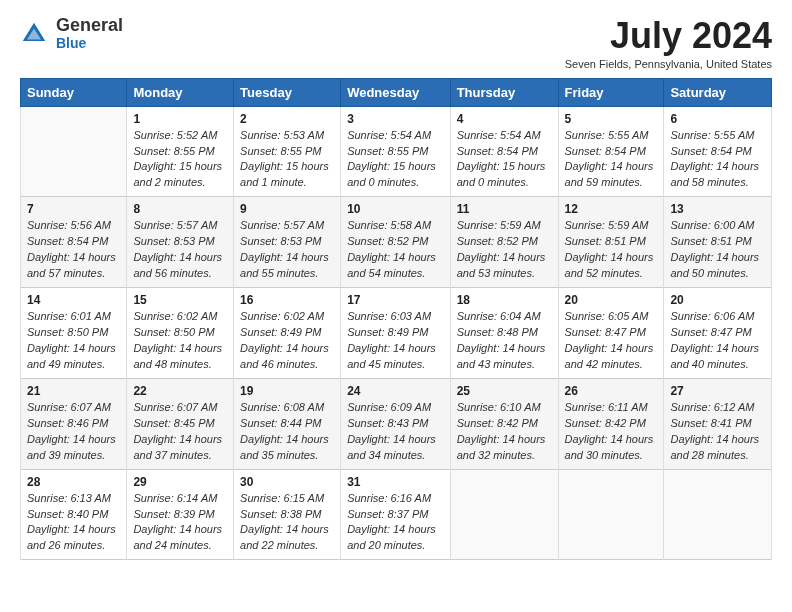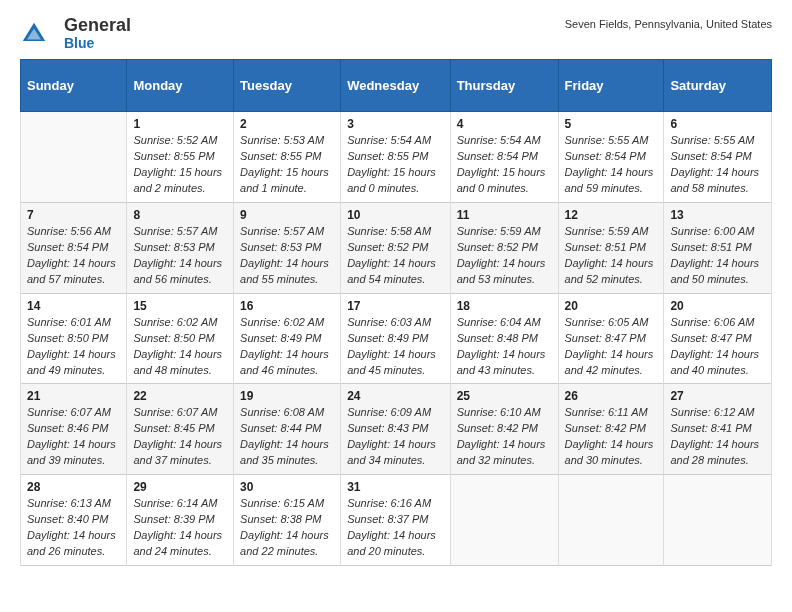--- a/index.html
+++ b/index.html
@@ -12,21 +12,21 @@
     }
     .header {
       display: flex;
       justify-content: space-between;
       align-items: flex-start;
       margin-bottom: 8px;
     }
     .logo {
       display: flex;
       align-items: center;
-      gap: 16px;
+      gap: 8px;
     }
     .logo-text-general {
       font-size: 18px;
       font-weight: bold;
       color: #333;
       line-height: 1.1;
     }
     .logo-text-blue {
       font-size: 14px;
       font-weight: bold;
@@ -53,21 +53,21 @@
     }
     table {
       width: 100%;
       border-collapse: collapse;
       font-size: 11px;
     }
     thead tr th {
       background-color: #2a6db5;
       color: #fff;
       text-align: left;
-      padding: 18px 6px;
+      padding: 6px 6px;
       font-size: 13px;
       font-weight: bold;
       border: 1px solid #1a5a9a;
     }
     tbody tr {
       border-bottom: 1px solid #ccc;
     }
     tbody tr:nth-child(odd) {
       background: #fff;
     }
@@ -107,20 +107,21 @@
     <svg class="logo-icon" viewBox="0 0 40 40">
       <polygon points="20,4 36,30 4,30" fill="#1a6fb5"></polygon>
       <polygon points="20,12 30,28 10,28" fill="#fff" opacity="0.5"></polygon>
     </svg>
     <div>
       <div class="logo-text-general">General</div>
       <div class="logo-text-blue">Blue</div>
     </div>
   </div>
   <div class="title-block">
+    <div class="month-title">July 2024</div>
     <div class="location-title">Seven Fields, Pennsylvania, United States</div>
   </div>
 </div>
 
 <table>
   <thead>
     <tr>
 
     <th>Sunday</th>
         <th>Monday</th>

